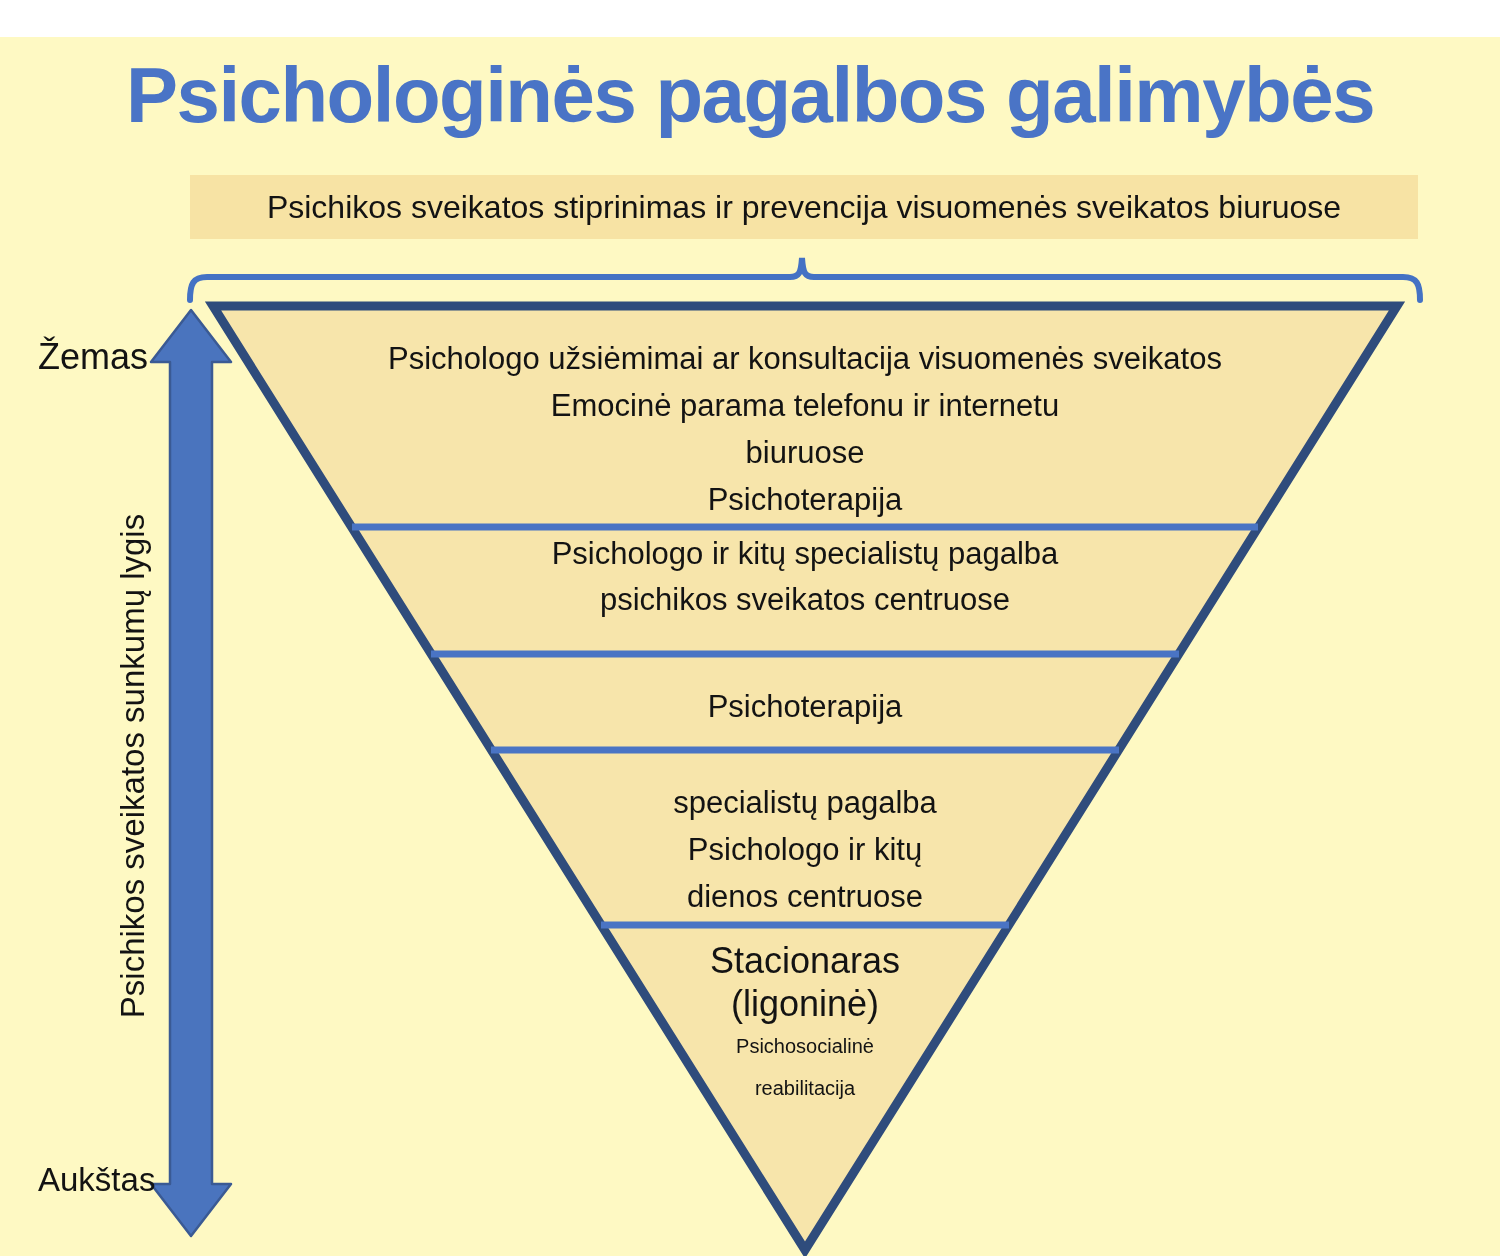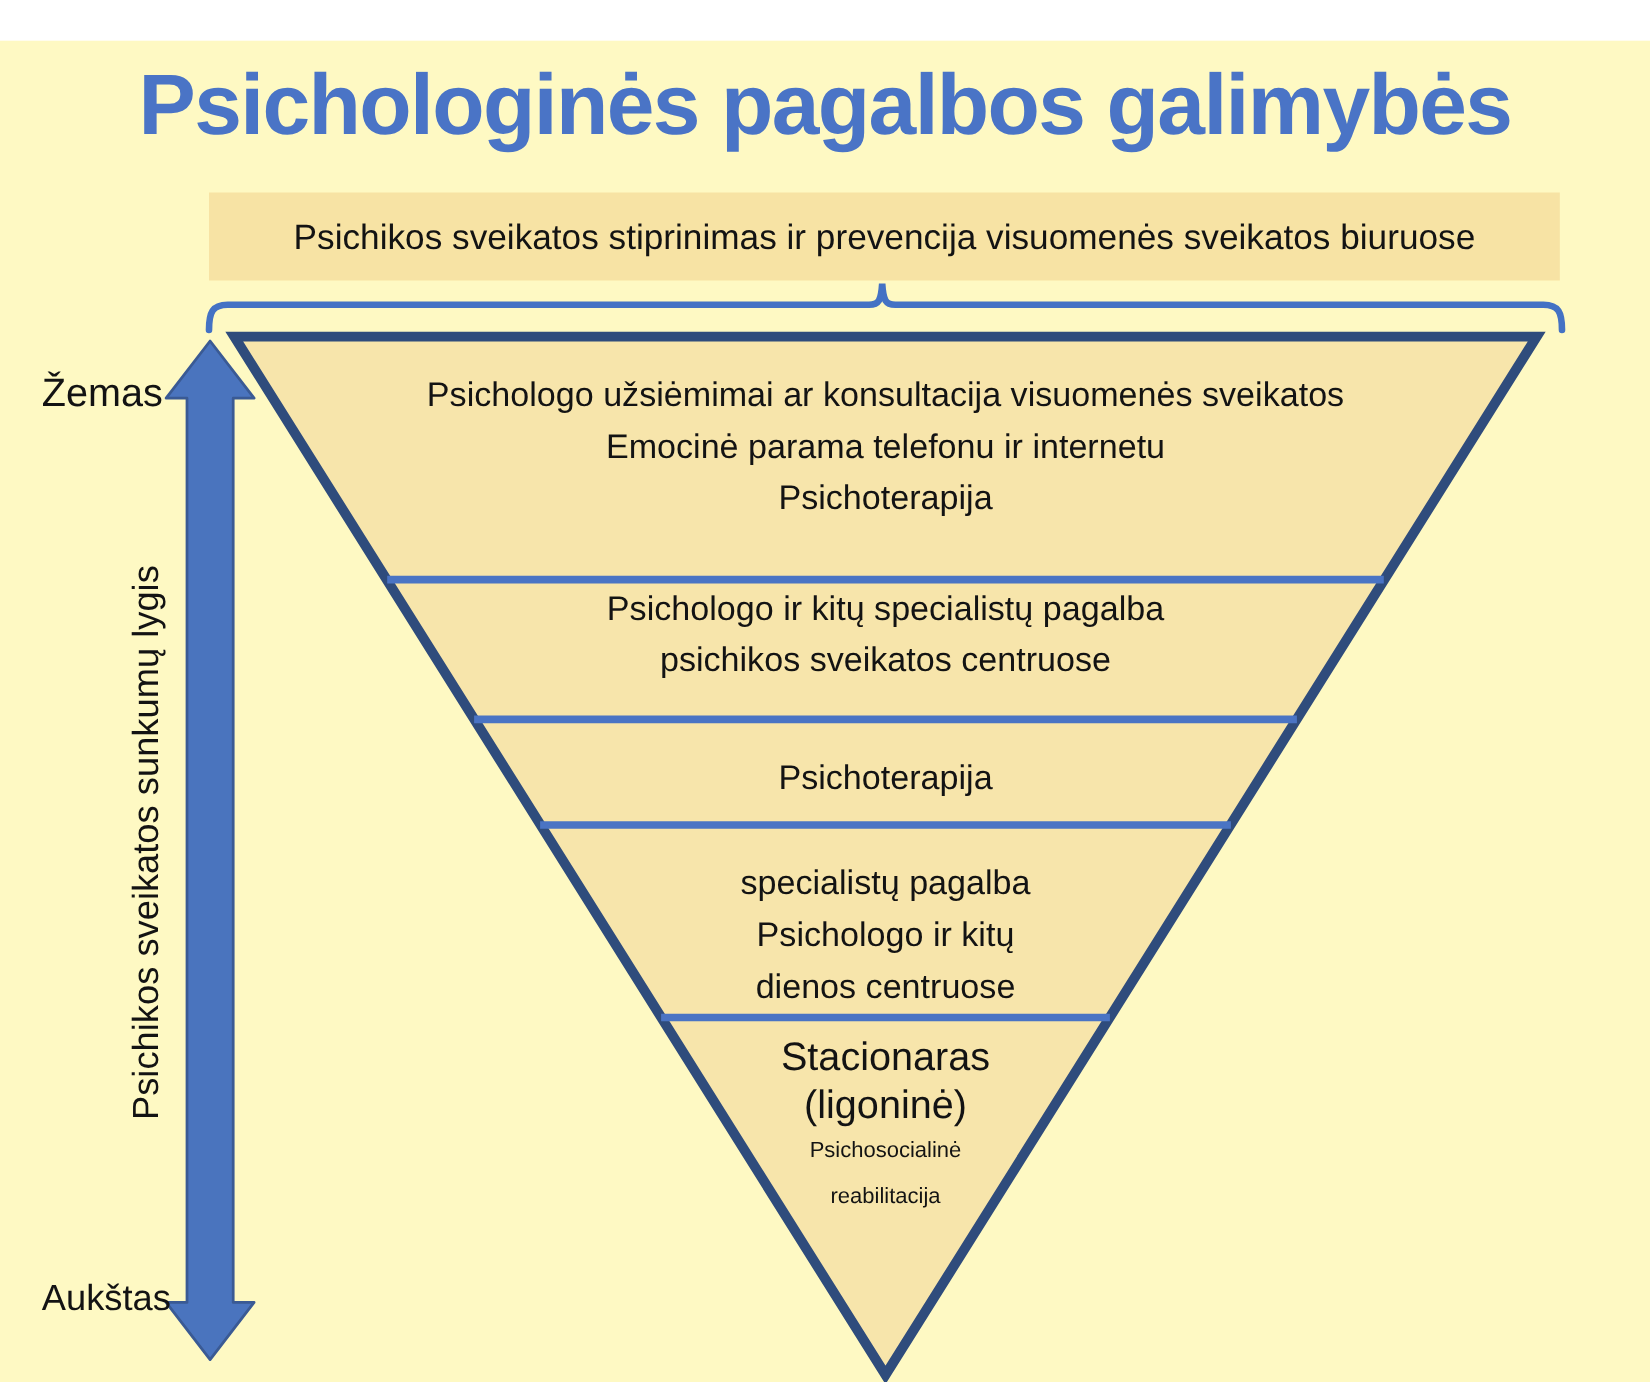--- a/index.html
+++ b/index.html
@@ -17,21 +17,21 @@
   .stage{
     position:relative;width:1500px;height:1256px;background:#fef9c3;
     font-family:"Liberation Sans", sans-serif;overflow:hidden;margin-top:37px;
   }
   .page-title{
     position:absolute;top:6px;left:0;right:0;text-align:center;
     color:var(--title_blue,#4A74C6);font-size:78px;font-weight:600;
     letter-spacing:-1.5px;line-height:104px;white-space:nowrap;
   }
   .banner{
-    position:absolute;left:190px;top:138px;width:1228px;height:80px;
+    position:absolute;left:190px;top:138px;width:1228px;height:64px;
     background:var(--banner_fill,#F7E3A4);
     display:flex;align-items:center;justify-content:center;
     font-size:32px;color:var(--text_black,#131313);white-space:nowrap;
   }
   svg.diagram{position:absolute;left:0;top:0;width:1500px;height:1256px;}
   .brace-path{fill:none;stroke:var(--brace_blue,#4472C4);stroke-width:6;stroke-linecap:round;}
   .pyramid-shape{fill:var(--pyramid_fill,#F7E5AB);stroke:var(--pyramid_border,#2F4C7C);stroke-width:9;stroke-linejoin:miter;}
   .divider{stroke:var(--divider_blue,#4A74C4);stroke-width:7;stroke-linecap:butt;}
   .axis-arrow{fill:var(--arrow_fill,#4A74BE);stroke:var(--arrow_border,#3A5A94);stroke-width:2.5;stroke-linejoin:round;}
 
@@ -76,20 +76,21 @@
     <line class="divider" x1="431" y1="617" x2="1179" y2="617"></line>
     <line class="divider" x1="491" y1="713" x2="1119" y2="713"></line>
     <line class="divider" x1="601" y1="888" x2="1009" y2="888"></line>
 
     <path class="axis-arrow" d="M191 273 L231 325 L212 325 L212 1147 L231 1147 L191 1199 L151 1147 L170 1147 L170 325 L151 325 Z"></path>
   </svg>
 
   <div class="lvl lvl-1">
     <div class="ln">Psichologo užsiėmimai ar konsultacija visuomenės sveikatos</div>
     <div class="ln">Emocinė parama telefonu ir internetu</div>
+    <div class="ln">biuruose</div>
     <div class="ln">Psichoterapija</div>
   </div>
 
   <div class="lvl lvl-2">
     <div class="ln">Psichologo ir kitų specialistų pagalba</div>
     <div class="ln">psichikos sveikatos centruose</div>
   </div>
 
   <div class="lvl lvl-3">
     <div class="ln">Psichoterapija</div>

